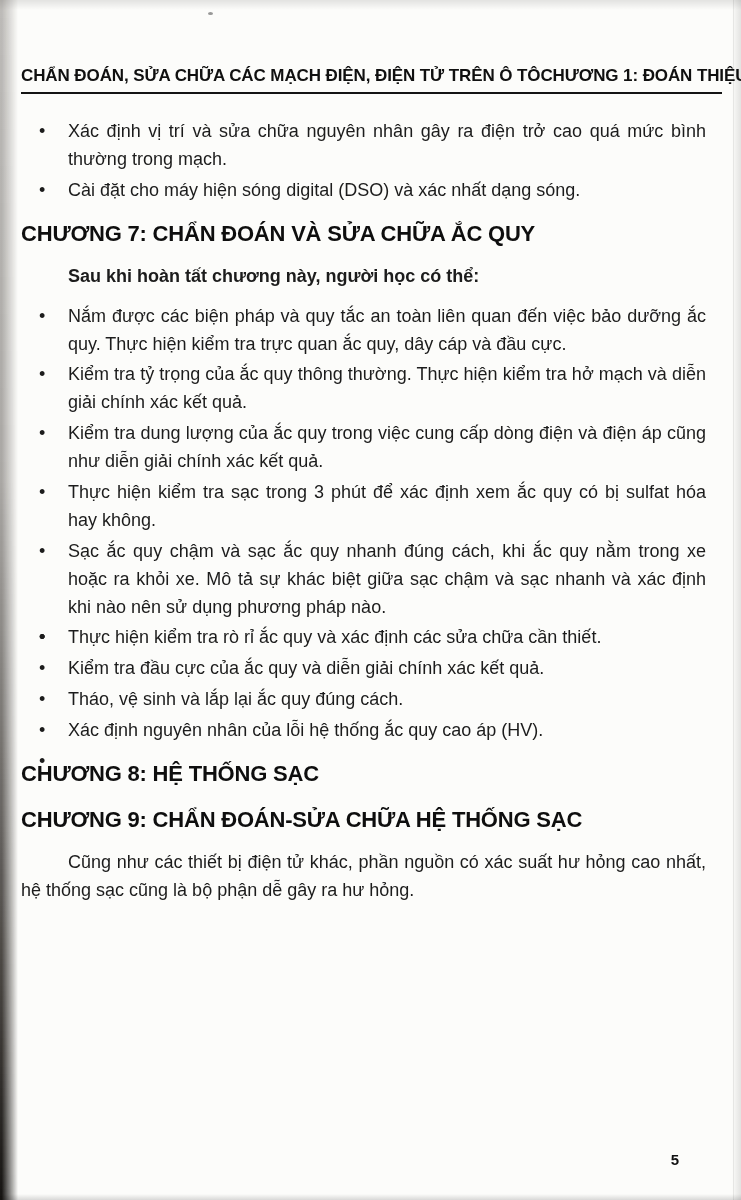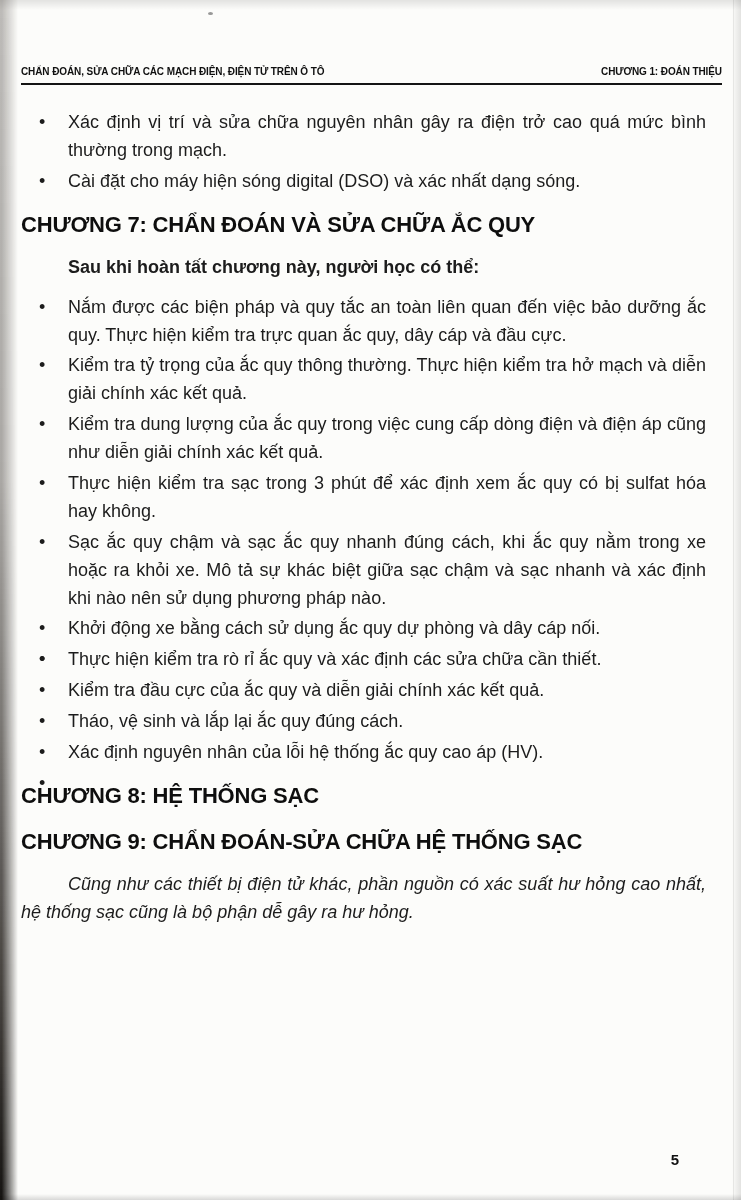--- a/index.html
+++ b/index.html
@@ -59,21 +59,21 @@
     pointer-events: none; z-index: 4;
   }
 
   
   .page-header {
     display: flex;
     justify-content: space-between;
     align-items: flex-end;
     padding: 66px 19px 0 21px;
     font-weight: bold;
-    font-size: 10px;
+    font-size: 17px;
     letter-spacing: -0.1px;
     color: #101010;
     white-space: nowrap;
   }
   .header-rule {
     border: none;
     border-top: 2.5px solid #141414;
     margin: 6px 19px 0 21px;
   }
 
@@ -115,21 +115,20 @@
     text-align: justify;
     font-weight: bold;
   }
   .objectives {
     margin-top: 12px;
   }
   .closing-para {
     margin: 12px 0 0 0;
     text-indent: 47px;
     text-align: justify;
-    font-style: italic;
   }
 
   .page-number {
     position: absolute;
     right: 62px;
     bottom: 32px;
     font-weight: bold;
     font-size: 15px;
     color: #111;
   }
@@ -193,21 +192,20 @@
           <span class="bullet-text">Thực hiện kiểm tra sạc trong 3 phút để xác định xem ắc quy có bị sulfat hóa hay không.</span>
         </li>
 
         <li class="bullet-item">
           <span class="bullet">•</span>
           <span class="bullet-text">Sạc ắc quy chậm và sạc ắc quy nhanh đúng cách, khi ắc quy nằm trong xe hoặc ra khỏi xe. Mô tả sự khác biệt giữa sạc chậm và sạc nhanh và xác định khi nào nên sử dụng phương pháp nào.</span>
         </li>
 
         <li class="bullet-item">
           <span class="bullet">•</span>
-          <span class="bullet-text">Khởi động xe bằng cách sử dụng ắc quy dự phòng và dây cáp nối.</span>
         </li>
 
         <li class="bullet-item">
           <span class="bullet">•</span>
         </li>
 
         <li class="bullet-item">
           <span class="bullet">•</span>
           <span class="bullet-text">Thực hiện kiểm tra rò rỉ ắc quy và xác định các sửa chữa cần thiết.</span>
         </li>

